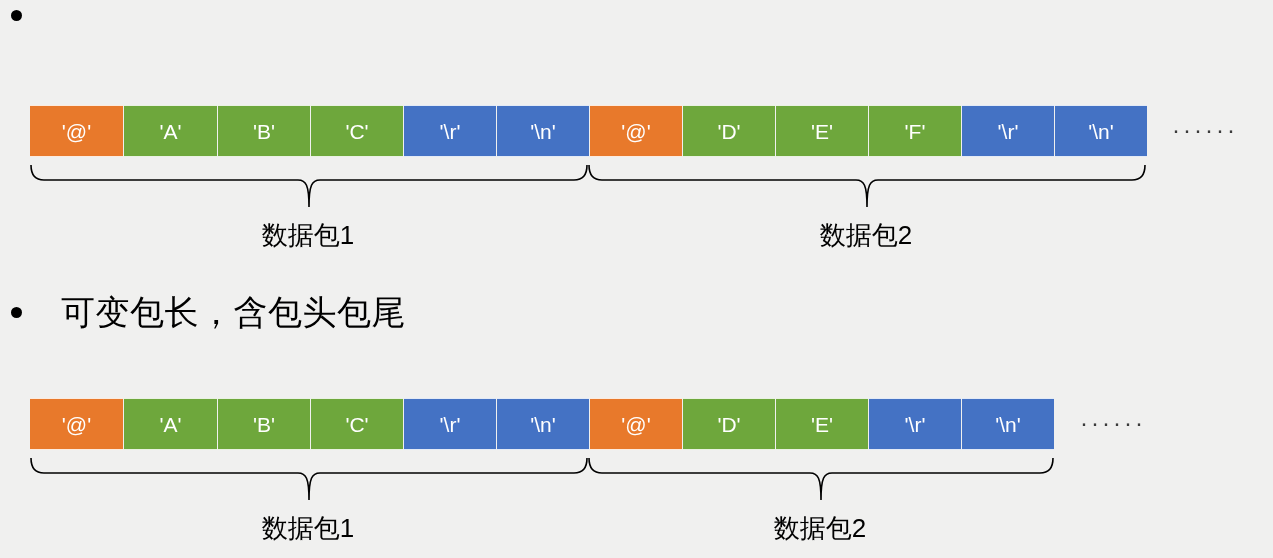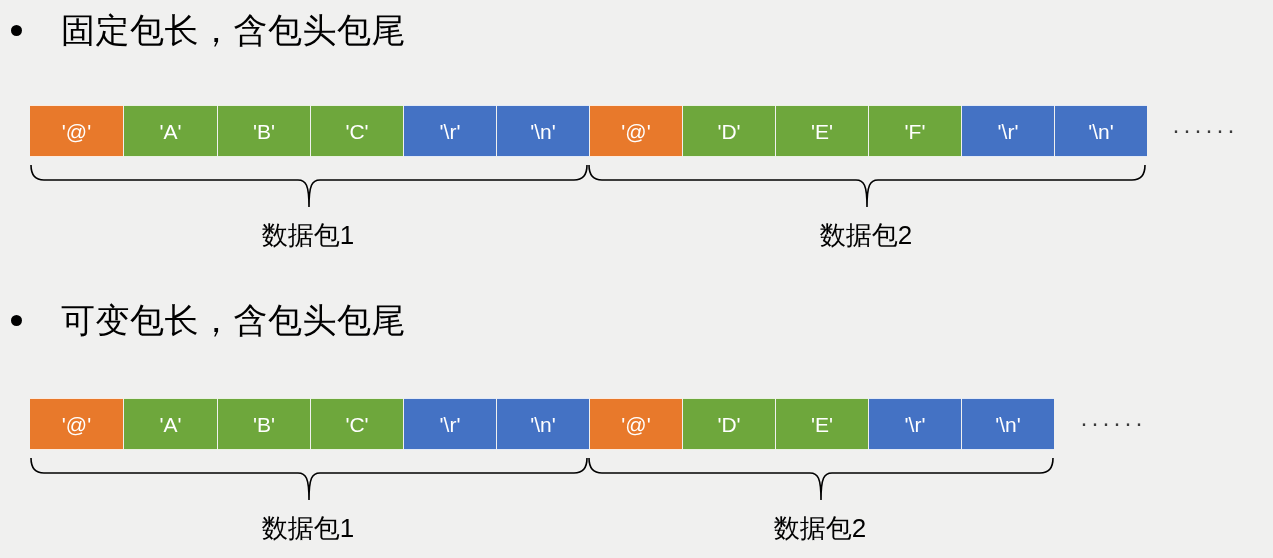--- a/index.html
+++ b/index.html
@@ -37,21 +37,21 @@
   }
   .bullet-text {
     font-size: 34px;
     line-height: 40px;
     letter-spacing: 0.5px;
     color: #000;
     margin-left: 39px;
   }
 
   #bullet-1 { left: 11px; top: 10px; }
-  #bullet-2 { left: 11px; top: 300px; }
+  #bullet-2 { left: 11px; top: 292px; }
 
   
   .bar {
     position: absolute;
     display: flex;
     height: 52px;
     box-sizing: border-box;
   }
   #bar-1 { left: 30px; top: 105px; }
   #bar-2 { left: 30px; top: 398px; }
@@ -111,21 +111,20 @@
   #label-2a { left: 308px; top: 515px; }
   #label-2b { left: 820px; top: 515px; }
 </style>
 </head>
 <body>
 
 <div class="slide">
 
   <div class="bullet-row" id="bullet-1">
     <span class="bullet-dot"></span>
-    <span class="bullet-text">固定包长，含包头包尾</span>
   </div>
 
   <div class="bar" id="bar-1">
     <div class="cell head" style="width:93px">'@'</div>
     <div class="cell data" style="width:93px">'A'</div>
     <div class="cell data" style="width:92px">'B'</div>
     <div class="cell data" style="width:92px">'C'</div>
     <div class="cell tail" style="width:92px">'\r'</div>
     <div class="cell tail" style="width:92px">'\n'</div>
     <div class="cell head" style="width:92px">'@'</div>

